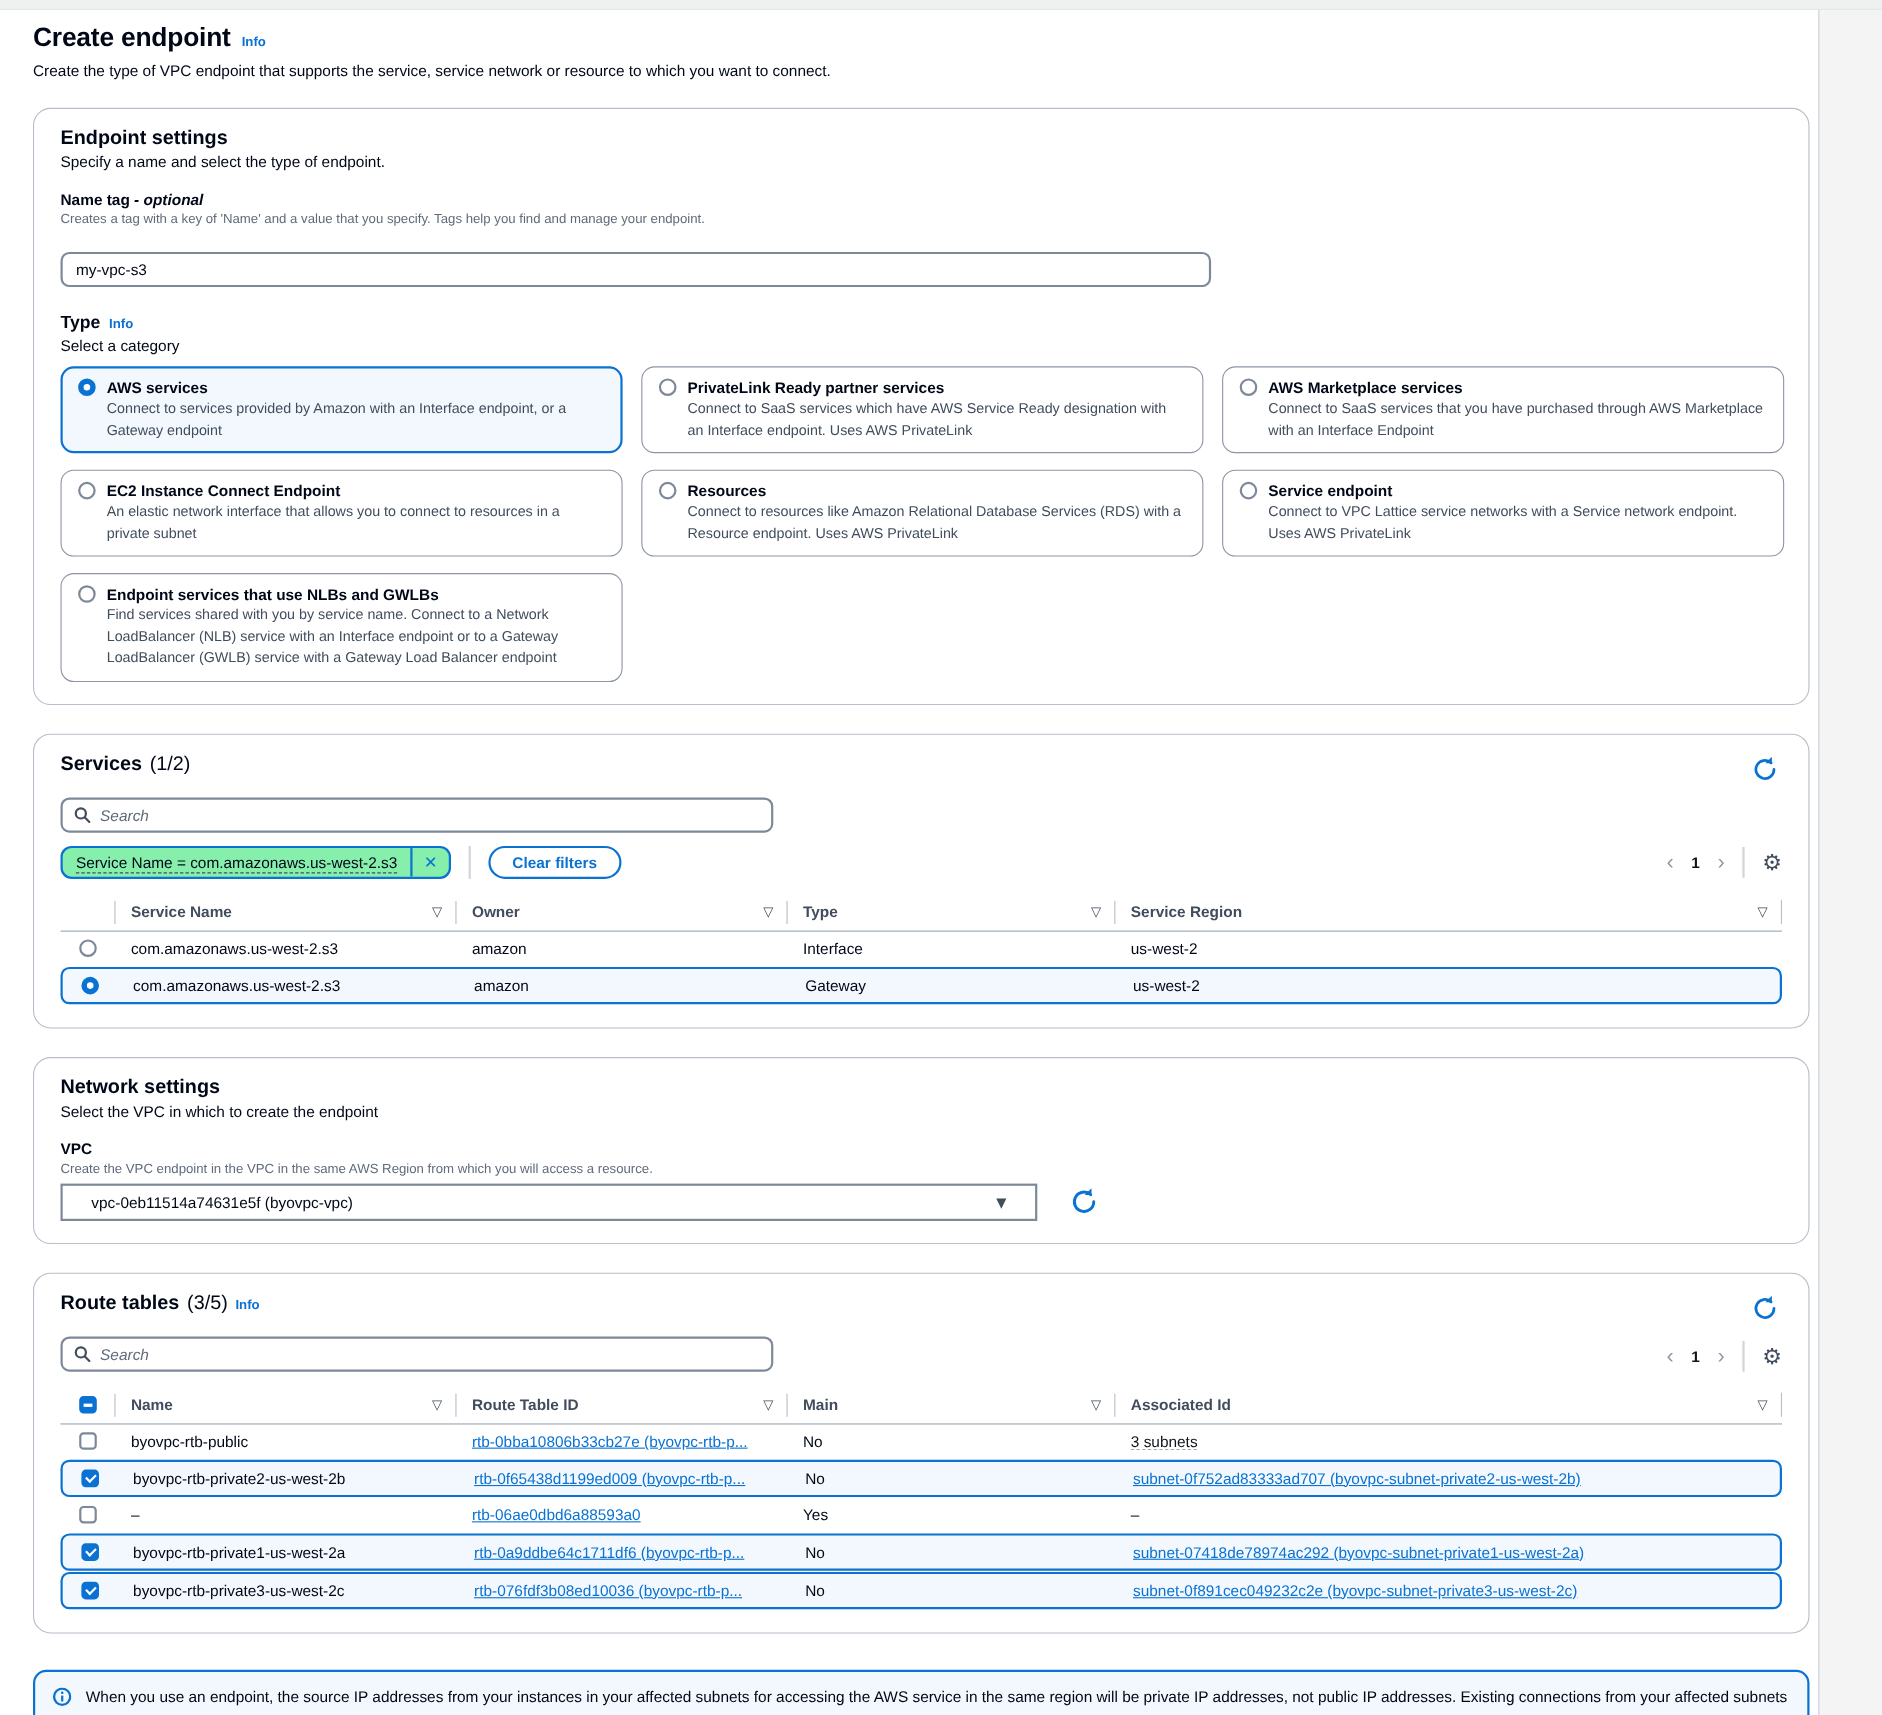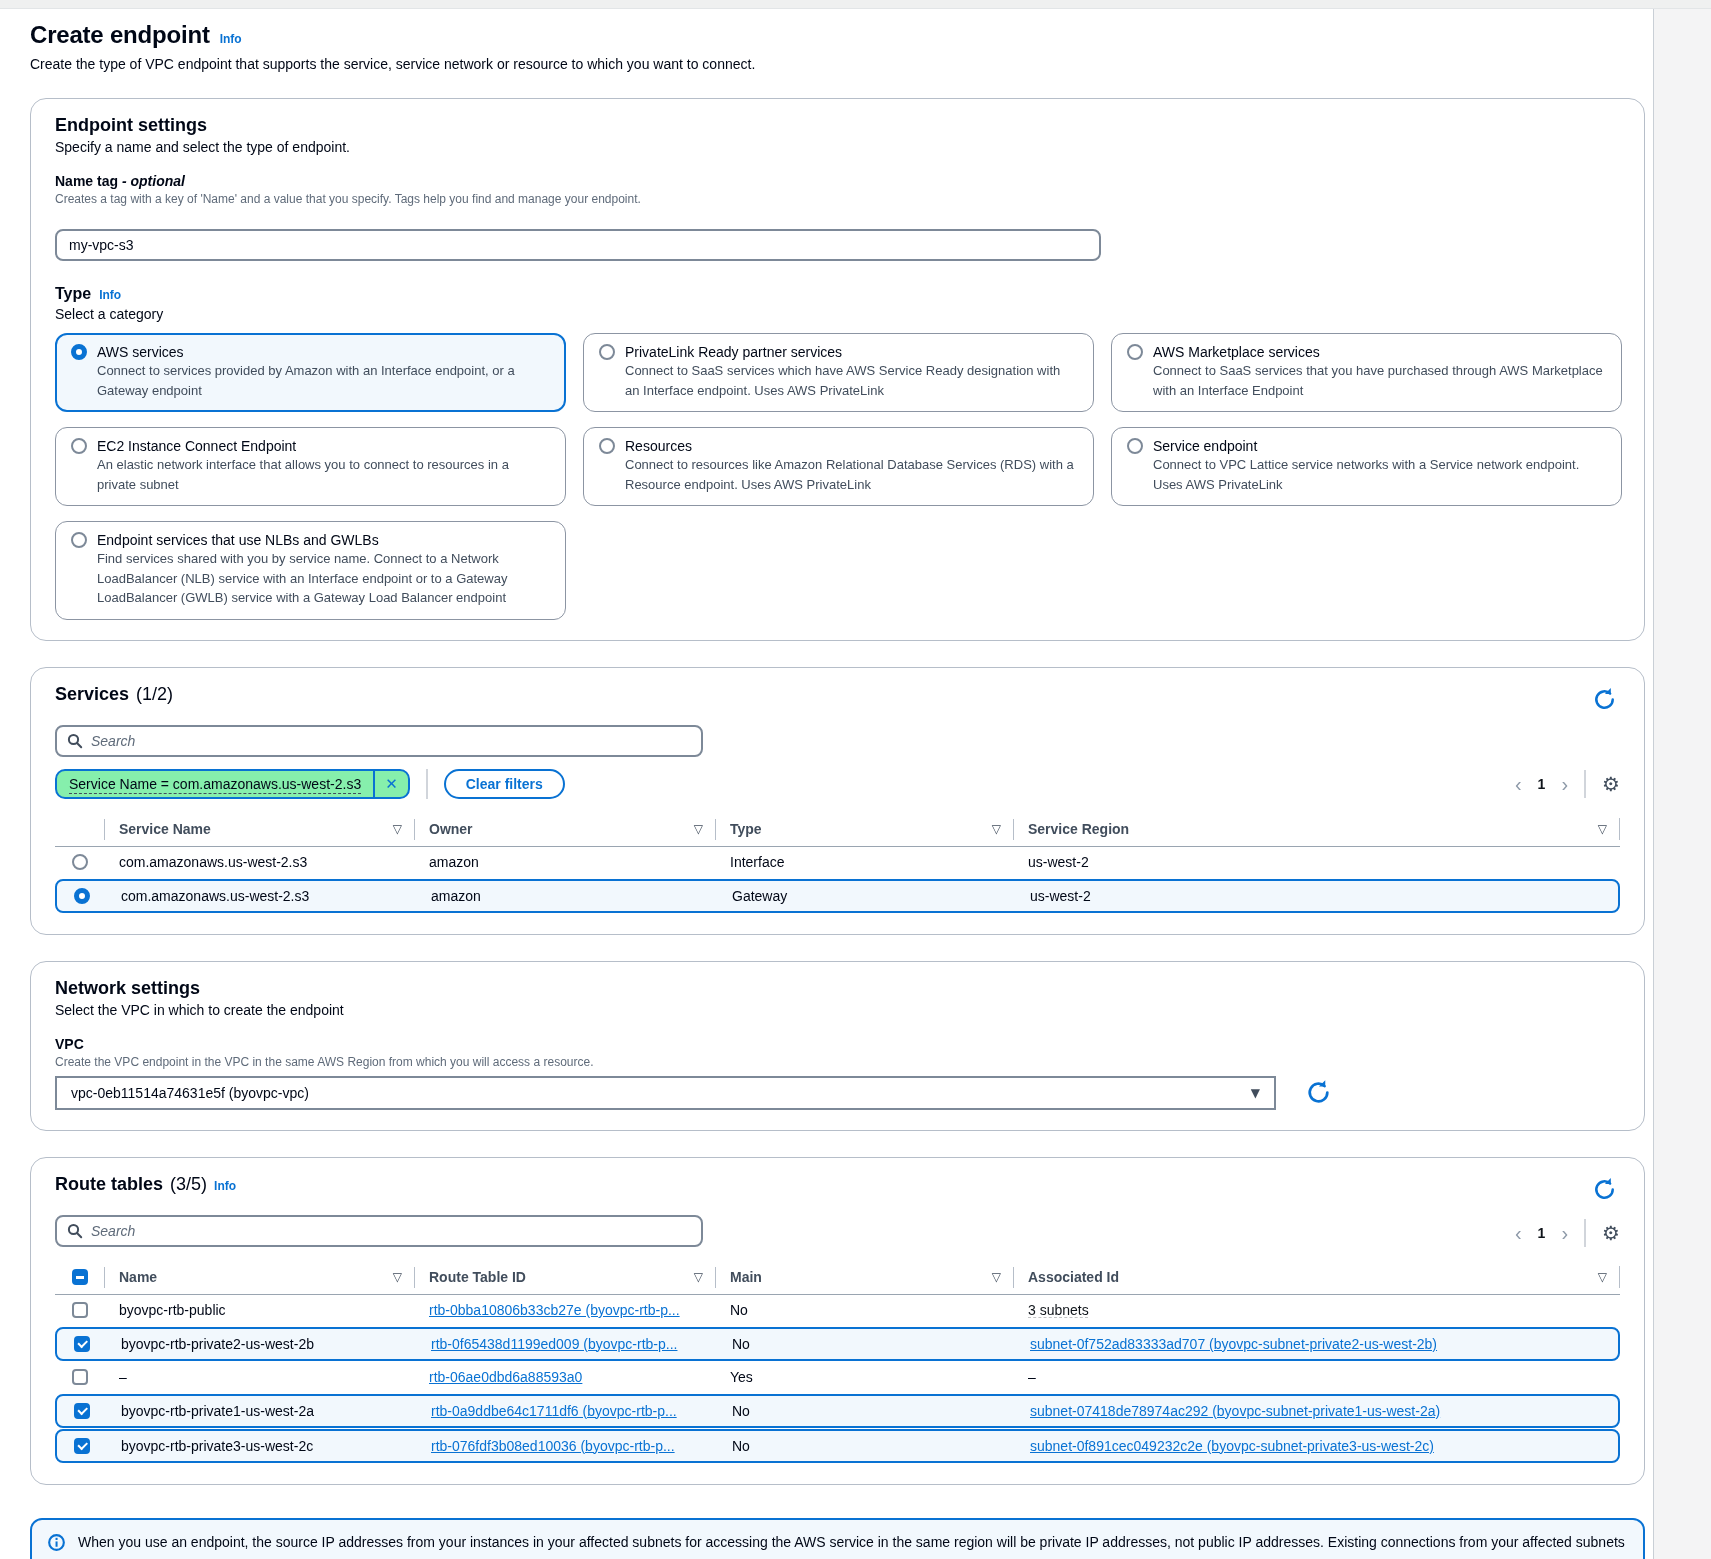--- a/index.html
+++ b/index.html
@@ -38,21 +38,21 @@
   .text-input {
     display: block; width: 1046px; height: 32px; margin-top: 23px;
     border: 2px solid #7d8998; border-radius: 8px; padding: 0 12px;
     font-size: 14px; color: #000716; font-family: inherit; background: #fff;
   }
   .section-label { display: flex; align-items: baseline; gap: 8px; font-size: 16px; font-weight: 700; margin-top: 24px; }
 
   .cards { display: grid; grid-template-columns: repeat(3, 1fr); gap: 15px 17px; margin-top: 11px; width: 1567px; }
   .card { border: 1px solid #8c95a3; border-radius: 12px; padding: 10px 15px 11px 15px; background: #fff; cursor: pointer; }
   .card.selected { border: 2px solid #0972d3; background: #f2f8fd; padding: 9px 14px 10px 14px; }
-  .card-title-row { display: flex; align-items: center; gap: 10px; font-weight: 400; font-size: 14px; }
+  .card-title-row { display: flex; align-items: center; gap: 10px; font-weight: 700; font-size: 14px; }
   .card-desc { font-size: 13px; color: #414d5c; line-height: 1.5; margin: 1px 0 0 26px; }
 
   .radio { width: 16px; height: 16px; border-radius: 50%; border: 2px solid #7d8998; background: #fff; flex: none; display: inline-block; }
   .radio.checked { border: 5px solid #0972d3; }
 
   .icon-btn { background: none; border: none; cursor: pointer; padding: 2px; line-height: 0; }
 
   .search {
     display: flex; align-items: center; gap: 8px; width: 648px; height: 32px;
     border: 2px solid #7d8998; border-radius: 8px; padding: 0 10px; margin-top: 10px; background: #fff;
@@ -97,22 +97,22 @@
   .cb { width: 16px; height: 16px; border: 2px solid #7d8998; border-radius: 4px; background: #fff; position: relative; cursor: pointer; flex: none; }
   .cb.checked, .cb.indet { background: #0972d3; border-color: #0972d3; }
   .cb.checked::after { content: ""; position: absolute; left: 2px; top: 2.5px; width: 7px; height: 3.5px; border-left: 2px solid #fff; border-bottom: 2px solid #fff; transform: rotate(-45deg); }
   .cb.indet::after { content: ""; position: absolute; left: 2px; top: 5px; width: 8px; height: 2.5px; background: #fff; }
 
   .lnk { color: #0972d3; text-decoration: underline; cursor: pointer; }
   .lnk-dashed { color: #0f141a; text-decoration: underline dashed; text-underline-offset: 3px; cursor: pointer; }
 
   .select-row { display: flex; align-items: center; gap: 26px; margin-top: 7px; }
   .select {
-    display: flex; align-items: center; justify-content: space-between; width: 1221px; height: 34px;
-    border: 2px solid #7d8998; border-radius: 0; padding: 0 14px; background: #fff; cursor: pointer;
+    display: flex; align-items: center; justify-content: space-between; width: 888px; height: 34px;
+    border: 2px solid #7d8998; border-radius: 0; padding: 0 26px; background: #fff; cursor: pointer;
   }
   .caret { color: #414d5c; font-size: 12px; font-family: "DejaVu Sans", sans-serif; }
 
   .alert {
     display: flex; gap: 13px; border: 2px solid #0972d3; background: #f2f8fd; border-radius: 12px;
     padding: 10px 16px 12px 16px; margin-top: 33px; font-size: 14px; line-height: 1.75; width: 1615px;
   }
   .alert svg { margin-top: 4px; flex: none; }
 </style>
 </head>

